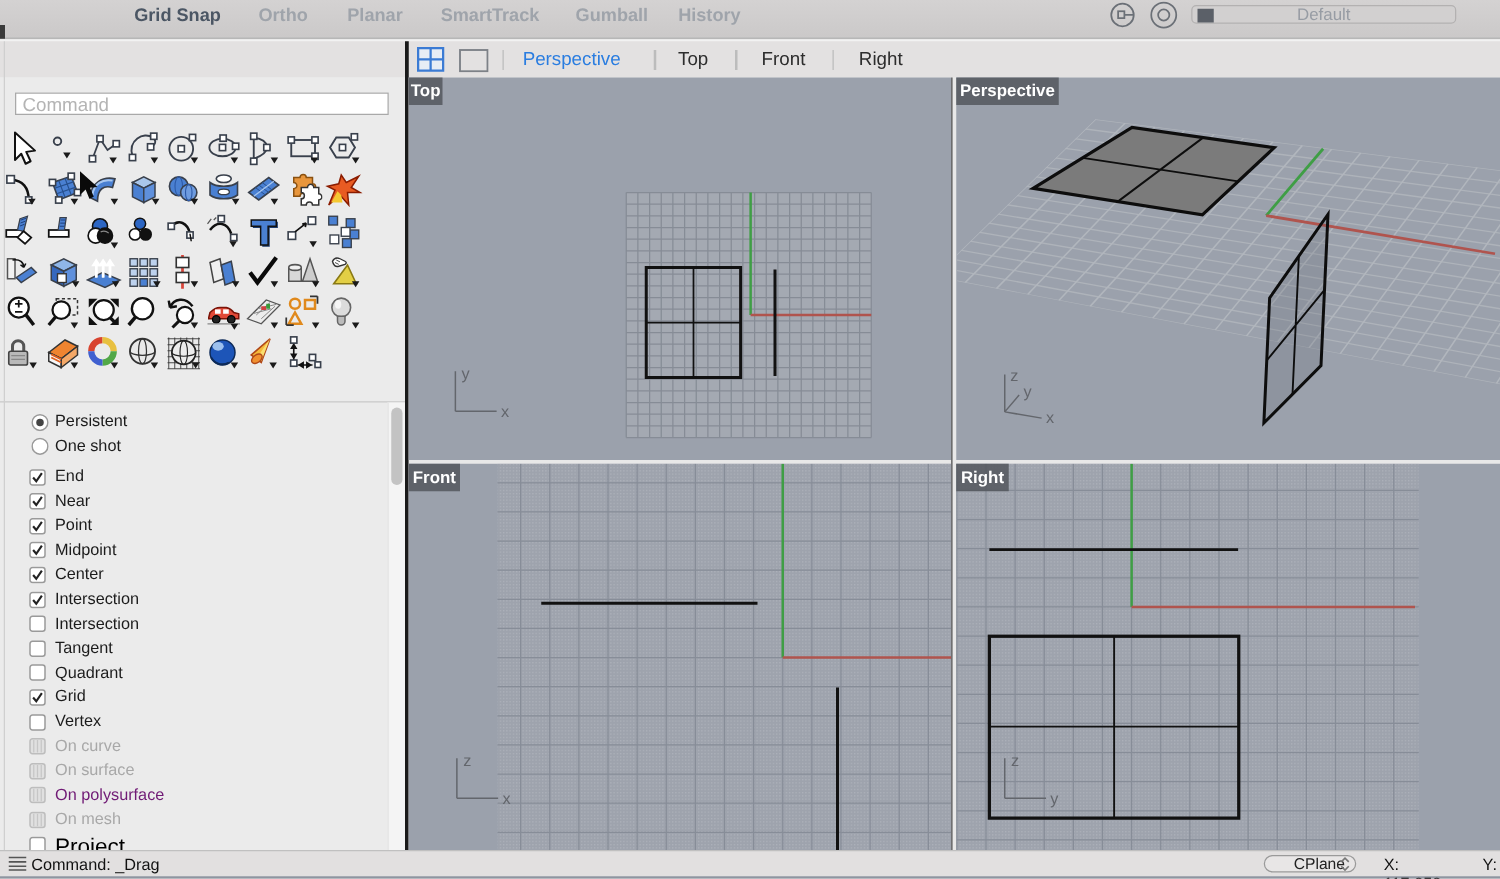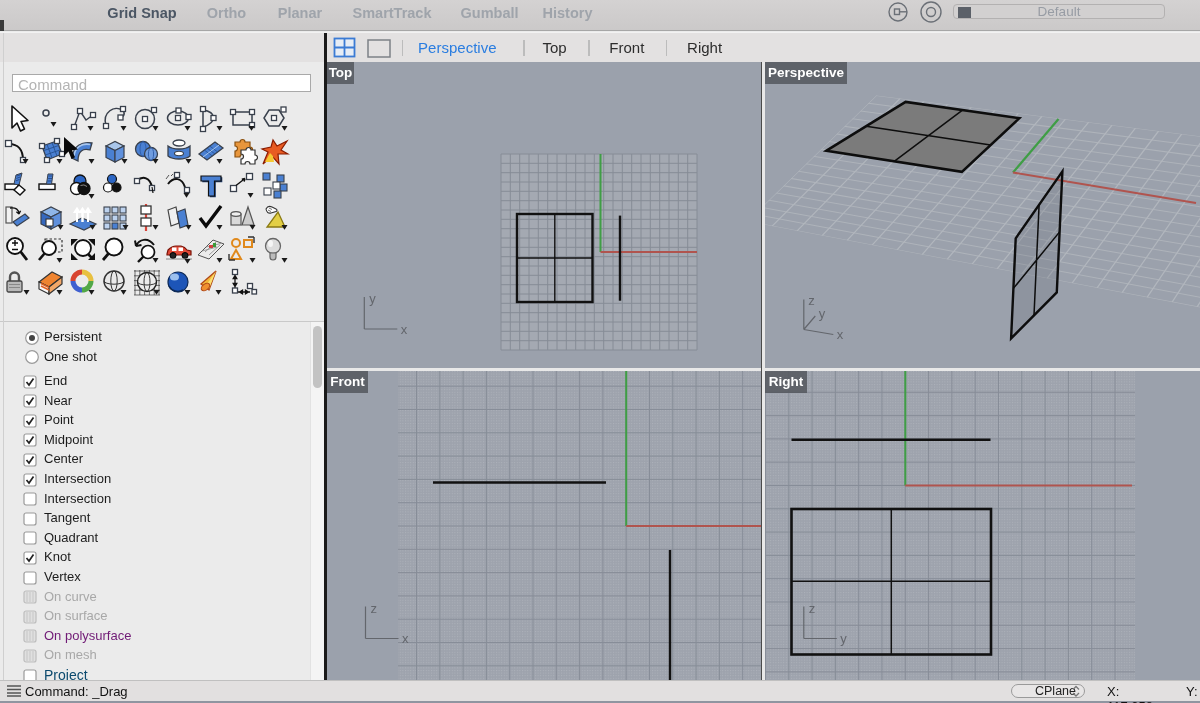--- a/index.html
+++ b/index.html
@@ -433,21 +433,21 @@
     </svg>
     <div style="position:absolute;left:44px;top:510.20000000000005px;font-size:13px;color:#1c1c1c">Tangent</div>
     <svg style="position:absolute;left:23px;top:531.3px" width="14" height="14" viewBox="0 0 14 14">
       <rect x="1" y="1" width="12" height="12" rx="2" fill="#fff" stroke="#9a9a9a" stroke-width="1.2"></rect>
     </svg>
     <div style="position:absolute;left:44px;top:529.8px;font-size:13px;color:#1c1c1c">Quadrant</div>
     <svg style="position:absolute;left:23px;top:550.9px" width="14" height="14" viewBox="0 0 14 14">
       <rect x="1" y="1" width="12" height="12" rx="2" fill="#fff" stroke="#9a9a9a" stroke-width="1.2"></rect>
       <path d="M3.5,7 L6,10 L10.5,3.5" fill="none" stroke="#222" stroke-width="1.7"></path>
     </svg>
-    <div style="position:absolute;left:44px;top:549.4px;font-size:13px;color:#1c1c1c">Knot</div>
+    <div style="position:absolute;left:44px;top:549.4px;font-size:13px;color:#1c1c1c">Grid</div>
     <svg style="position:absolute;left:23px;top:570.5px" width="14" height="14" viewBox="0 0 14 14">
       <rect x="1" y="1" width="12" height="12" rx="2" fill="#fff" stroke="#9a9a9a" stroke-width="1.2"></rect>
     </svg>
     <div style="position:absolute;left:44px;top:569.0px;font-size:13px;color:#1c1c1c">Vertex</div>
     <svg style="position:absolute;left:23px;top:590.1px" width="14" height="14" viewBox="0 0 14 14">
       <rect x="1" y="1" width="12" height="12" rx="2" fill="#e0e0e0" stroke="#bdbdbd" stroke-width="1.2"></rect>
       <path d="M4,2 v10 M7,2 v10 M10,2 v10" stroke="#c6c6c6" stroke-width="1"></path>
     </svg>
     <div style="position:absolute;left:44px;top:588.6px;font-size:13px;color:#a8a8a8">On curve</div>
     <svg style="position:absolute;left:23px;top:609.7px" width="14" height="14" viewBox="0 0 14 14">
@@ -461,21 +461,21 @@
     </svg>
     <div style="position:absolute;left:44px;top:627.8px;font-size:13px;color:#701a75">On polysurface</div>
     <svg style="position:absolute;left:23px;top:648.9000000000001px" width="14" height="14" viewBox="0 0 14 14">
       <rect x="1" y="1" width="12" height="12" rx="2" fill="#e0e0e0" stroke="#bdbdbd" stroke-width="1.2"></rect>
       <path d="M4,2 v10 M7,2 v10 M10,2 v10" stroke="#c6c6c6" stroke-width="1"></path>
     </svg>
     <div style="position:absolute;left:44px;top:647.4000000000001px;font-size:13px;color:#a8a8a8">On mesh</div>
     <svg style="position:absolute;left:23px;top:668.5px" width="14" height="14" viewBox="0 0 14 14">
       <rect x="1" y="1" width="12" height="12" rx="2" fill="#fff" stroke="#9a9a9a" stroke-width="1.2"></rect>
     </svg>
-    <div style="position:absolute;left:44px;top:667.0px;font-size:14px;color:#0c4a6e">Project</div>
+    <div style="position:absolute;left:44px;top:667.0px;font-size:18px;color:#000000">Project</div>
     <div style="position:absolute;left:310px;top:322px;width:14px;height:358px;background:#f4f4f4;border-left:1px solid #e2e2e2"></div>
     <div style="position:absolute;left:312.5px;top:326px;width:9px;height:62px;background:#c3c3c3;border-radius:5px"></div>
     <div style="position:absolute;left:324px;top:33px;width:2.5px;height:647px;background:#1a1a1a"></div>
     <div style="position:absolute;left:3px;top:33px;width:1px;height:647px;background:#cfcfcf"></div>
     <div style="position:absolute;left:0;top:20px;width:4px;height:11px;background:#3a3a3a"></div>
 <div style="position:absolute;left:326.5px;top:62px;width:873.5px;height:618px;background:#e8e8e8"></div>
     <div style="position:absolute;left:327px;top:62px;width:434px;height:306px;background:#9ba1ac"></div>
     <div style="position:absolute;left:765px;top:62px;width:435px;height:306px;background:#9ba1ac"></div>
     <div style="position:absolute;left:327px;top:371px;width:434px;height:309px;background:#9ba1ac"></div>
     <div style="position:absolute;left:765px;top:371px;width:435px;height:309px;background:#9ba1ac"></div>

